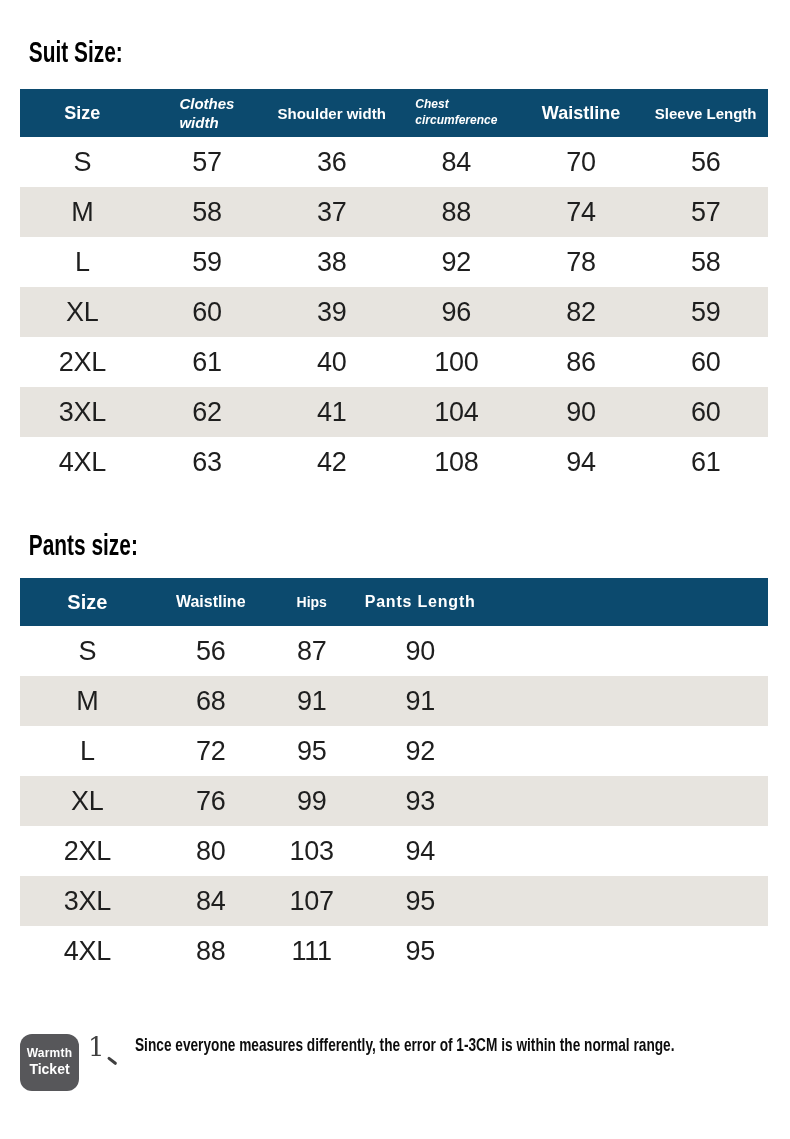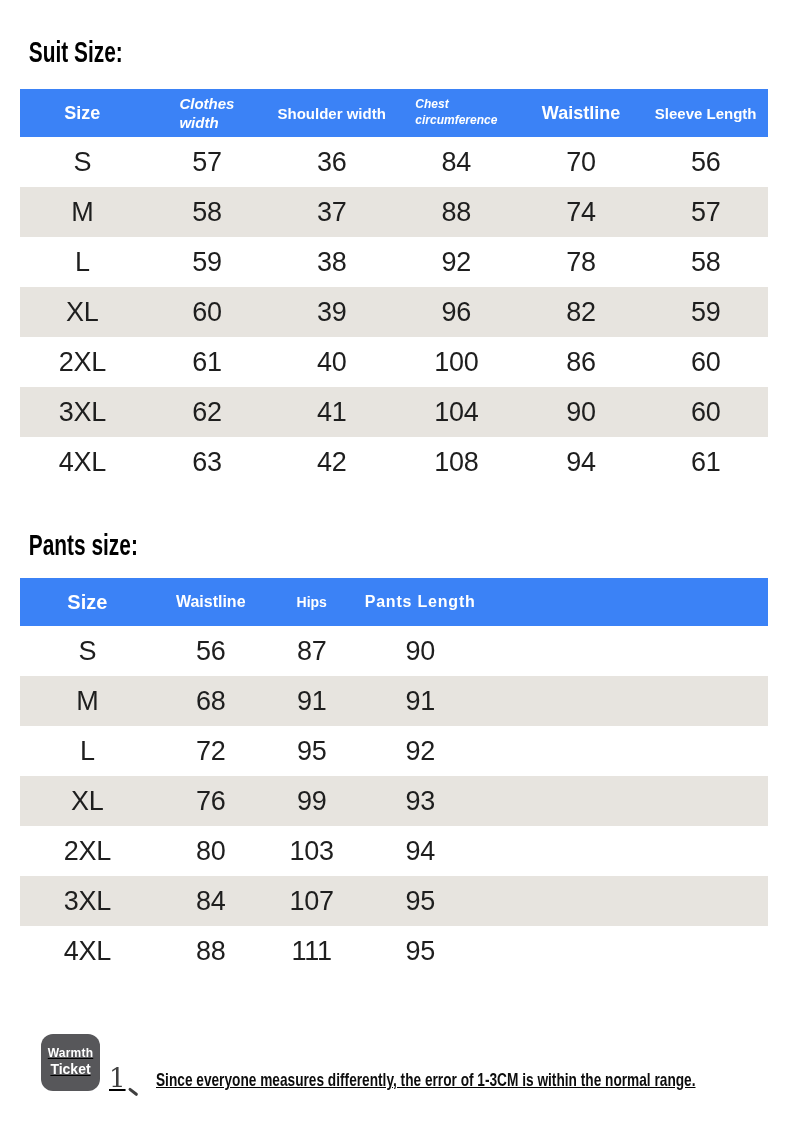--- a/index.html
+++ b/index.html
@@ -31,21 +31,21 @@
   #suit-title { padding-top: 37px; margin-bottom: 22px; }
   #pants-title { margin-top: 43px; margin-bottom: 18px; }
 
   table.size-table {
     border-collapse: collapse;
     table-layout: fixed;
     width: 748px;
     margin-left: 20px;
   }
   table.size-table thead th {
-    background: #3b82f6;
+    background: #0c4a6e;
     color: #ffffff;
     height: 48px;
     padding: 0;
     font-weight: 700;
     text-align: center;
     vertical-align: middle;
   }
   table.size-table tbody td {
     height: 50px;
     padding: 0;
@@ -64,23 +64,22 @@
   .h-sm  { font-size: 12px; }
   .h-size-p  { font-size: 20px; }
   .h-waist-p { font-size: 16px; }
   .h-hips-p  { font-size: 14px; }
   .h-plen-p  { font-size: 16px; letter-spacing: 0.8px; }
   .lines { display: inline-block; text-align: left; line-height: 1.3; }
   .lines span { display: block; font-style: italic; }
 
   .footer {
     display: flex;
-    align-items: flex-end;
-    margin: 58px 0 0 41px;
-    text-decoration: underline;
+    align-items: flex-start;
+    margin: 58px 0 0 20px;
   }
   .badge {
     width: 59px;
     height: 57px;
     flex-shrink: 0;
     background: #57575a;
     border-radius: 12px;
     color: #ffffff;
     display: flex;
     flex-direction: column;

